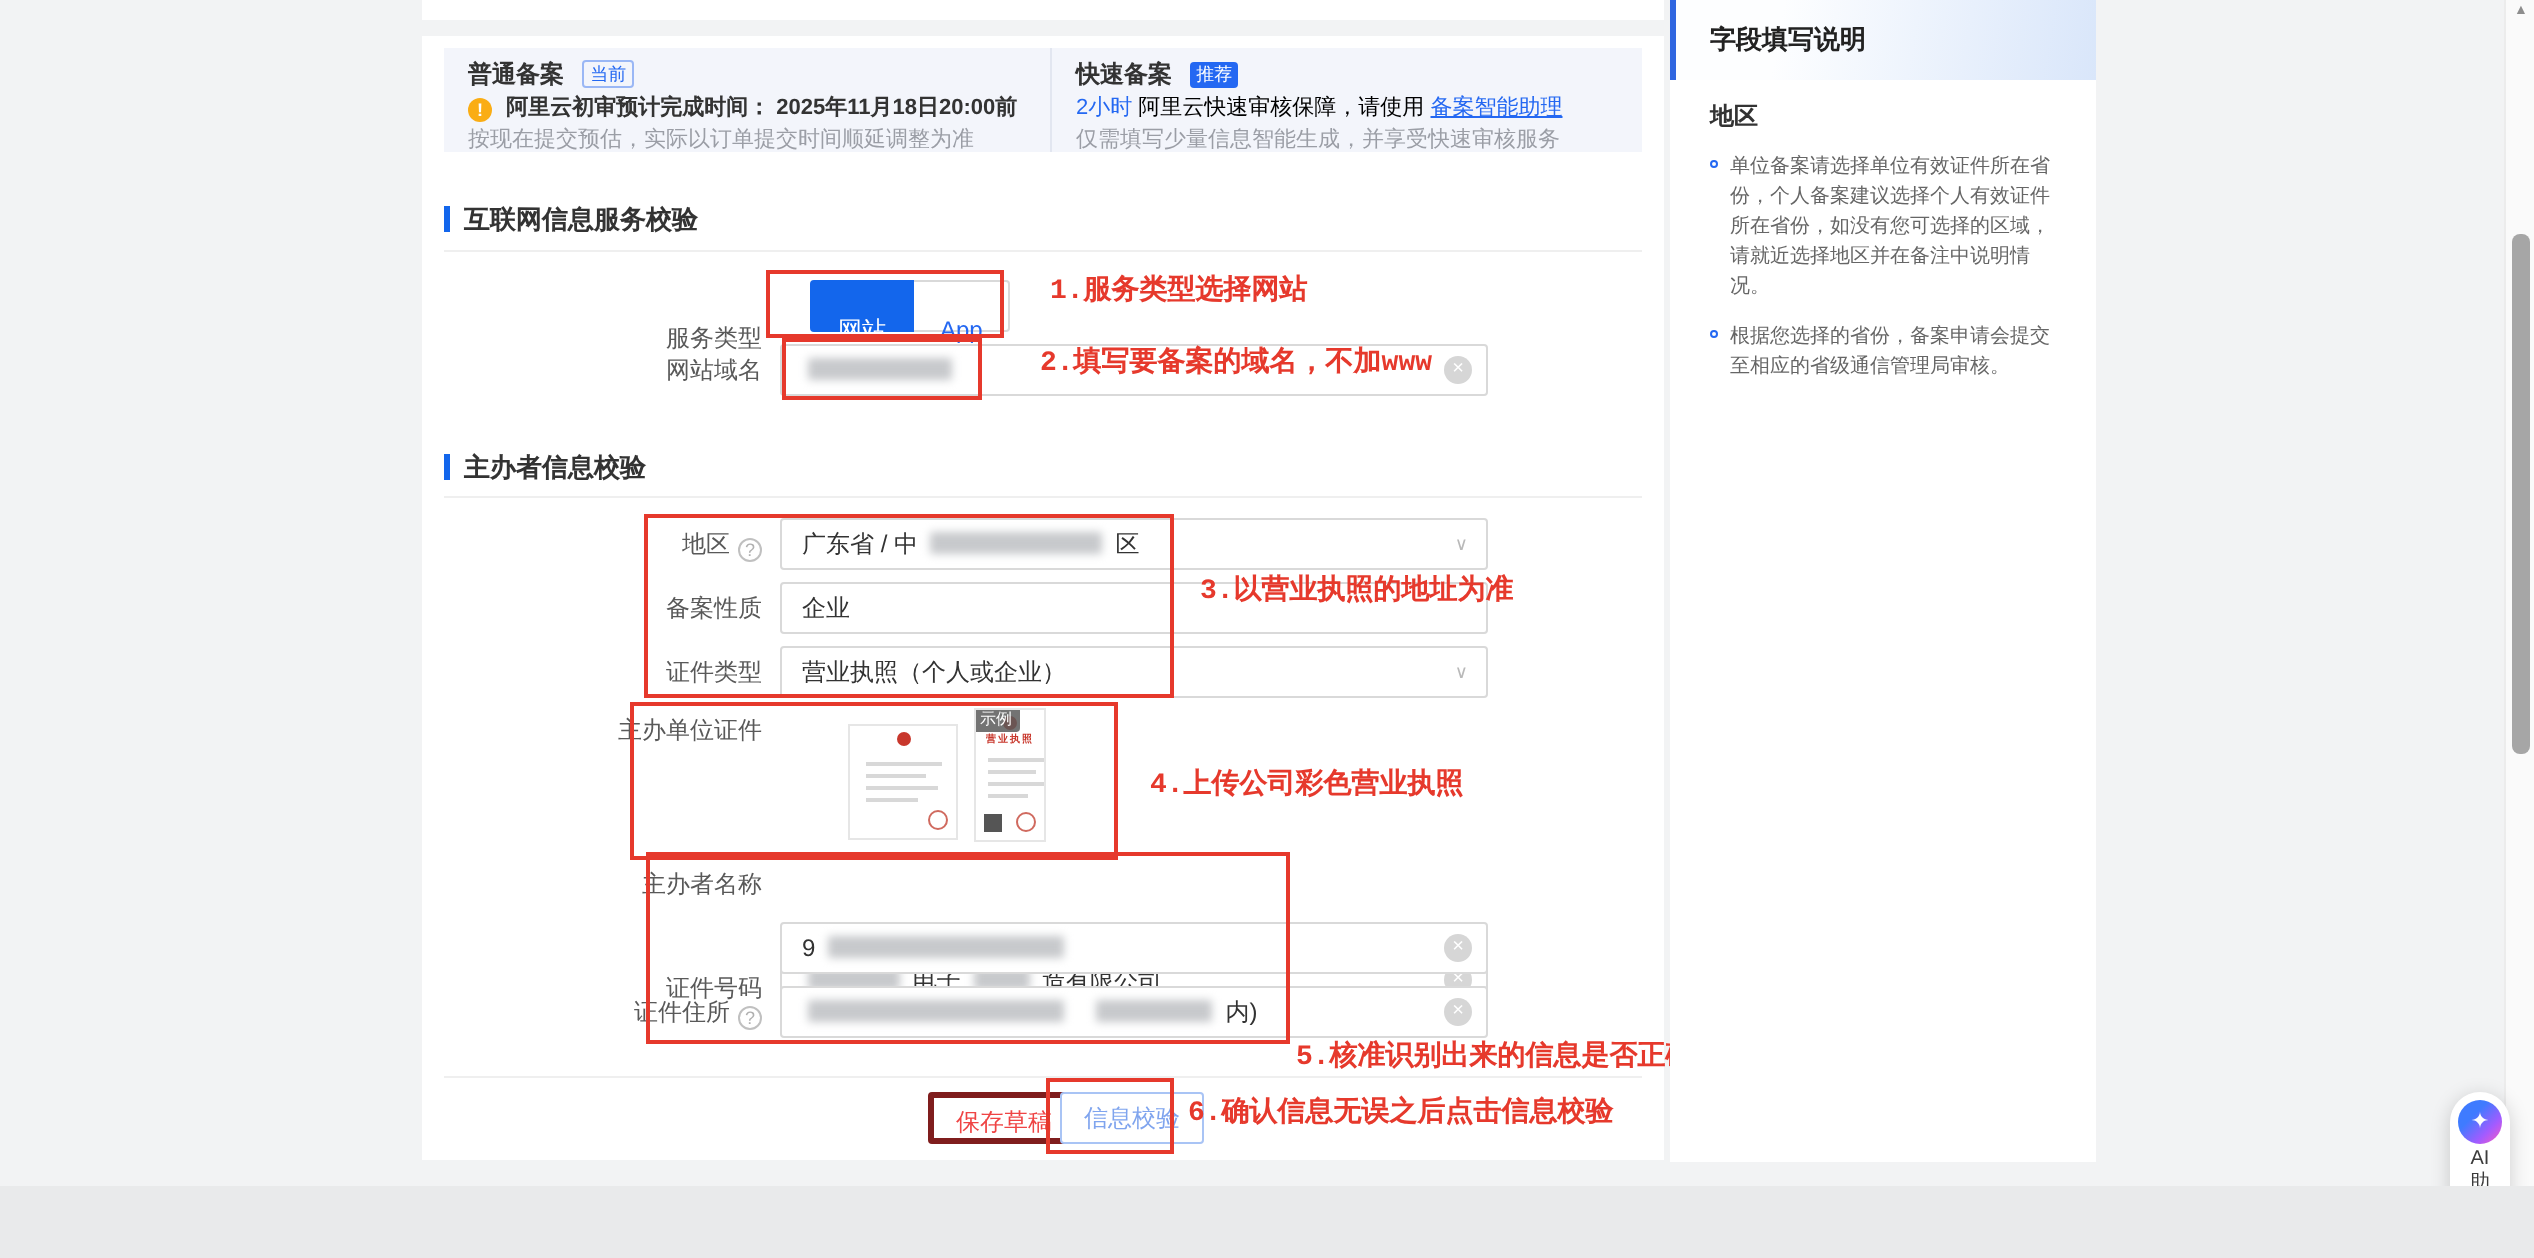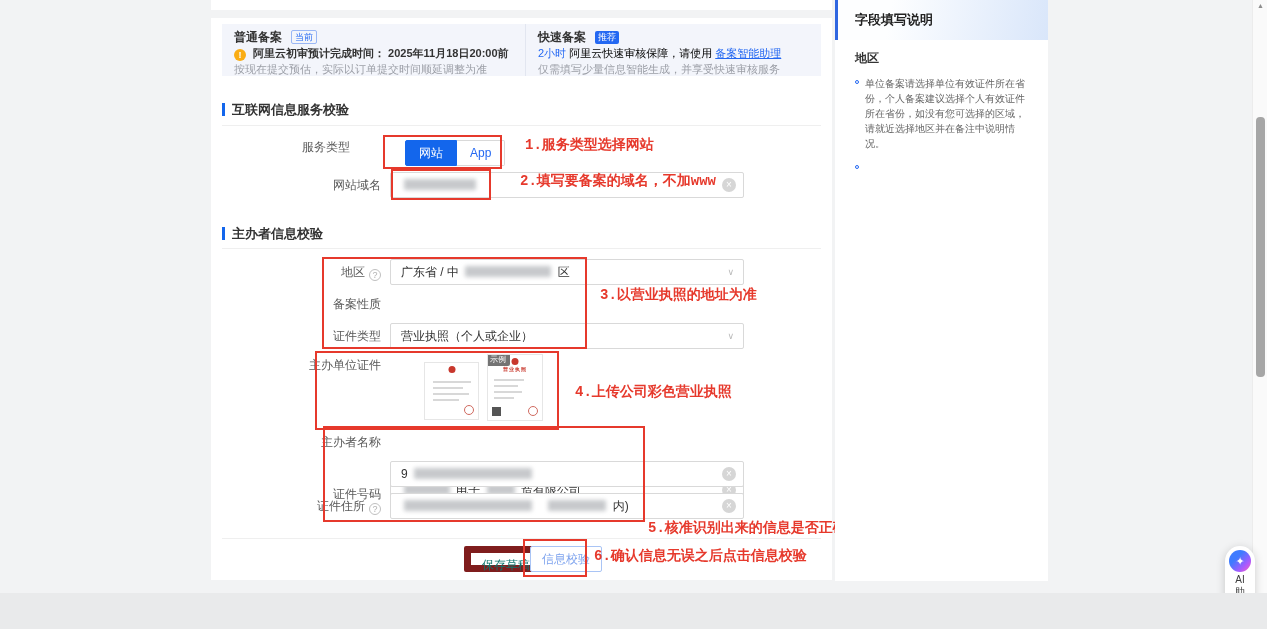--- a/index.html
+++ b/index.html
@@ -41,42 +41,42 @@
   .input { height:26px; border:1px solid #d9d9d9; border-radius:2px; background:#fff;
     font-size:12px; color:#333; line-height:24px; padding:0 22px 0 10px; overflow:hidden; white-space:nowrap;}
   .mask { display:inline-block; height:11px; background:#c7c9cc; filter:blur(2px);
     border-radius:1px; vertical-align:middle; margin:0 3px 2px 3px; }
   .clear-ic { position:absolute; right:7px; top:50%; transform:translateY(-50%);
     width:14px; height:14px; border-radius:50%; background:#d6d6d6; color:#fff;
     font-size:10px; line-height:14px; text-align:center; cursor:pointer; }
   .chev-ic { position:absolute; right:9px; top:50%; transform:translateY(-50%);
     color:#b9b9b9; font-size:9px; }
   .toggle { display:flex; }
-  .tbtn { height:26px; font-size:12px; line-height:24px; padding:0 13px; cursor:pointer;
+  .tbtn { height:26px; font-size:12px; line-height:24px; padding:12px 13px; cursor:pointer;
     border:1px solid #d9d9d9; background:#fff; color:#2468f2; text-align:center;}
   .tbtn.sel { background:#1366ec; border-color:#1366ec; color:#fff; border-radius:2px 0 0 2px;}
   .tbtn.unsel { border-left:none; border-radius:0 2px 2px 0; }
 
   
   .thumb { background:#fff; border:1px solid #e6e6e6; position:absolute; overflow:hidden; cursor:pointer;}
   .emblem { position:absolute; left:50%; transform:translateX(-50%); width:7px; height:7px;
     border-radius:50%; background:#c8372c; top:3px;}
   .lic-title { position:absolute; top:11px; width:100%; text-align:center; color:#c8372c;
     font-size:5px; font-weight:bold; letter-spacing:1px; }
   .lic-line { position:absolute; height:2px; background:#d8d8d8; }
   .seal { position:absolute; width:10px; height:10px; border:1px solid #d06a5f; border-radius:50%;
     right:4px; bottom:4px; }
   .qr { position:absolute; width:9px; height:9px; background:#555; left:4px; bottom:4px; }
   .sample-badge { position:absolute; left:-2px; top:-2px; background:rgba(90,90,90,.85);
     color:#fff; font-size:8px; padding:1px 4px; border-radius:2px; z-index:2;}
 
   
   .btn { height:26px; border-radius:2px; font-size:12px; line-height:24px; padding:0 11px;
     background:#fff; cursor:pointer; }
-  .btn-save { border:7px solid #7f1d1d; color:#0f766e; }
+  .btn-save { border:3px solid #7f1d1d; color:#ef4444; }
   .btn-verify { border:1px solid #a9c4f5; color:#7fa4ee; }
 
   
   .rbox { border:2px solid #e6392c; background:transparent; pointer-events:none; }
   .rtext { color:#e6392c; font-size:14px; font-weight:bold; white-space:nowrap; pointer-events:none;font-family:Liberation Mono, monospace;}
 
   
   #sidebar { left:835px; top:0; width:213px; height:581px; background:#fff; }
   #sb-header { position:absolute; left:0; top:0; width:213px; height:40px;
     background:linear-gradient(100deg,#fdfeff 25%,#d9e6fa 100%);
@@ -132,21 +132,21 @@
         </div>
         <div class="n-note">仅需填写少量信息智能生成，并享受快速审核服务</div>
       </div>
     </div>
 
     <div class="sec-title abs" style="left:11px; top:85px;">
       <span class="bar"></span><span>互联网信息服务校验</span>
     </div>
     <div class="hr abs" style="left:11px; top:107px; width:599px;"></div>
 
-    <div class="flabel abs" style="top:121px;text-align:center;">服务类型</div>
+    <div class="flabel abs" style="top:143px;">服务类型</div>
     <div class="toggle abs" style="left:194px; top:122px;">
       <div class="tbtn sel">网站</div>
       <div class="tbtn unsel">App</div>
     </div>
 
     <div class="flabel abs" style="top:159px;">网站域名</div>
     <div class="input abs" style="left:179px; top:154px; width:354px;">
       <span class="mask" style="width:72px;"></span>
       <span class="clear-ic">×</span>
     </div>
@@ -160,37 +160,40 @@
       <span>地区</span><span class="info-ic">?</span>
     </div>
     <div class="input abs" style="left:179px; top:241px; width:354px;">
       <span>广东省 / 中</span>
       <span class="mask" style="width:86px;"></span>
       <span>区</span>
       <span class="chev-ic">∨</span>
     </div>
 
     <div class="flabel abs" style="top:278px;font-family:Liberation Serif, serif;">备案性质</div>
+    <div class="input abs" style="left:179px; top:273px; width:354px;">
+      <span>企业</span>
+    </div>
 
     <div class="flabel abs" style="top:310px;">证件类型</div>
     <div class="input abs" style="left:179px; top:305px; width:354px;">
       <span>营业执照（个人或企业）</span>
       <span class="chev-ic">∨</span>
     </div>
 
     <div class="flabel abs" style="top:339px;">主办单位证件</div>
     <div class="thumb" style="left:213px; top:344px; width:55px; height:58px;">
       <span class="emblem"></span>
       <span class="lic-line" style="left:8px; top:18px; width:38px;"></span>
       <span class="lic-line" style="left:8px; top:24px; width:30px;"></span>
       <span class="lic-line" style="left:8px; top:30px; width:36px;"></span>
       <span class="lic-line" style="left:8px; top:36px; width:26px;"></span>
       <span class="seal"></span>
     </div>
-    <div class="thumb" style="left:276px; top:336px; width:56px; height:67px;">
+    <div class="thumb" style="left:276px; top:336px; width:36px; height:67px;">
       <span class="sample-badge">示例</span>
       <span class="emblem"></span>
       <span class="lic-title">营业执照</span>
       <span class="lic-line" style="left:6px; top:24px; width:30px;"></span>
       <span class="lic-line" style="left:6px; top:30px; width:24px;"></span>
       <span class="lic-line" style="left:6px; top:36px; width:28px;"></span>
       <span class="lic-line" style="left:6px; top:42px; width:20px;"></span>
       <span class="qr"></span>
       <span class="seal"></span>
     </div>
@@ -250,20 +253,21 @@
       <div class="t">字段填写说明</div>
     </div>
     <div id="sb-content">
       <div class="sb-field">地区</div>
       <div class="tip">
         <span class="dot"></span>
         <span>单位备案请选择单位有效证件所在省份，个人备案建议选择个人有效证件所在省份，如没有您可选择的区域，请就近选择地区并在备注中说明情况。</span>
       </div>
       <div class="tip">
         <span class="dot"></span>
+        <span>根据您选择的省份，备案申请会提交至相应的省级通信管理局审核。</span>
       </div>
     </div>
   </div>
 
   <div id="scrollbar" class="abs">
     <div class="scroll-arrow" style="top:2px;">▲</div>
     <div id="scroll-thumb"></div>
     <div class="scroll-arrow" style="bottom:3px;">▼</div>
   </div>
 

